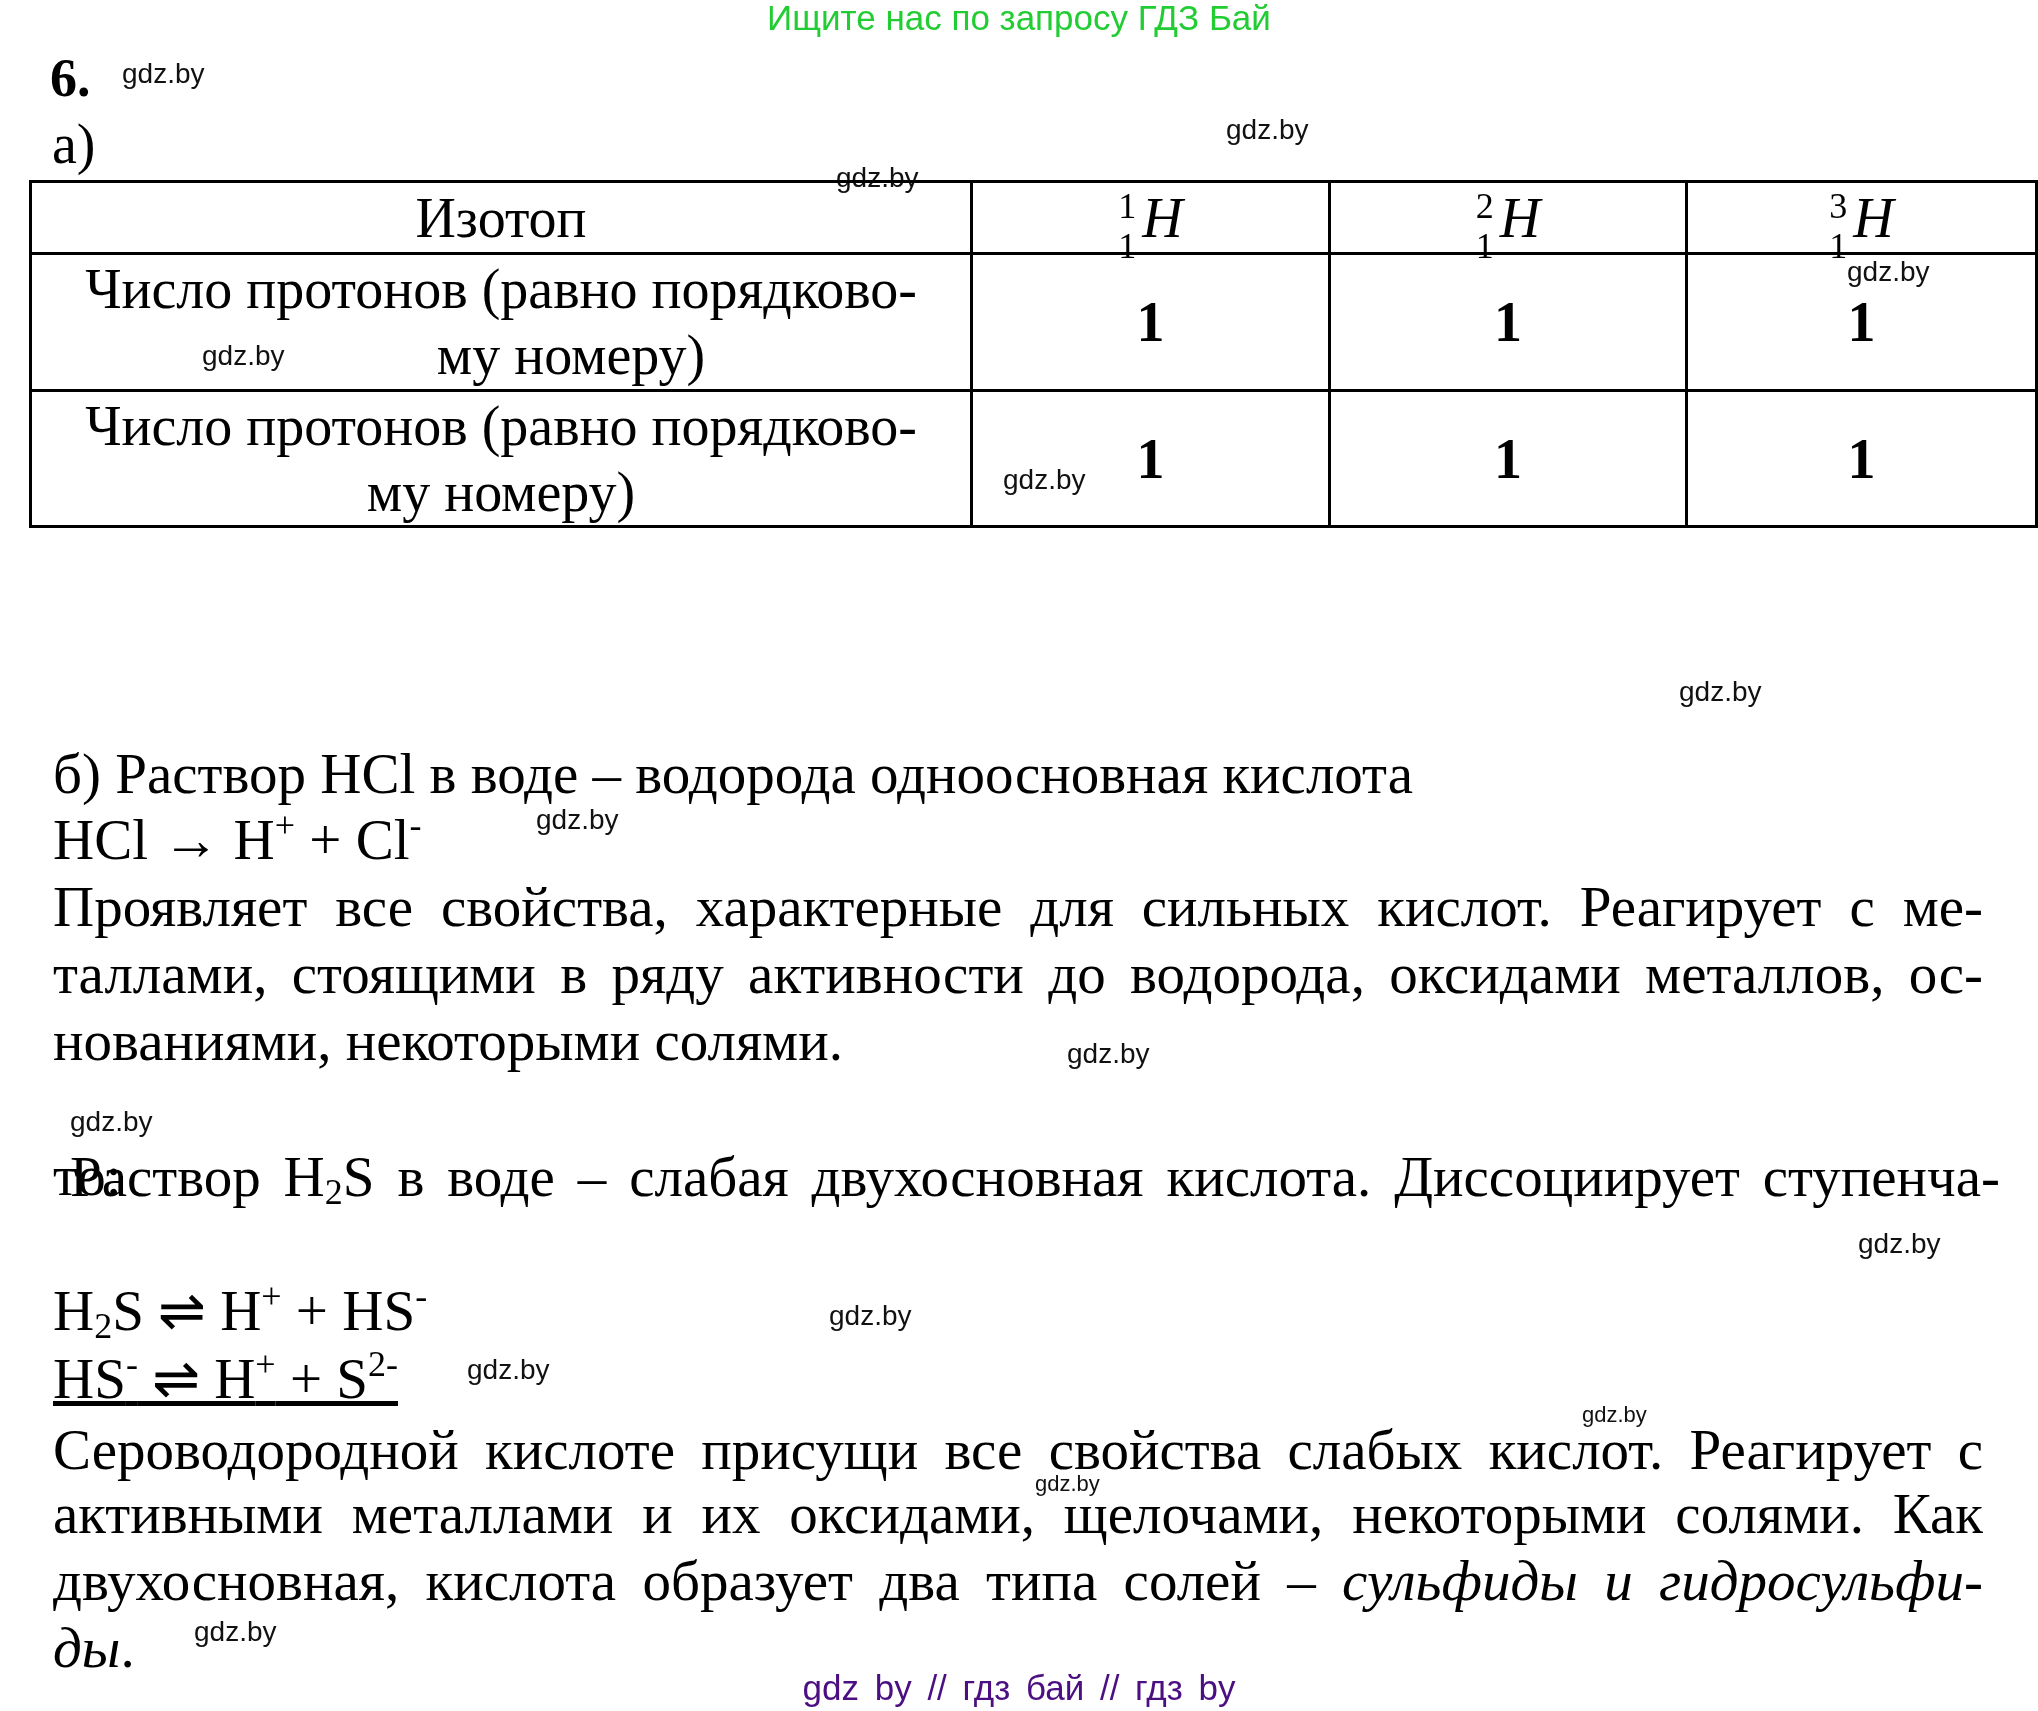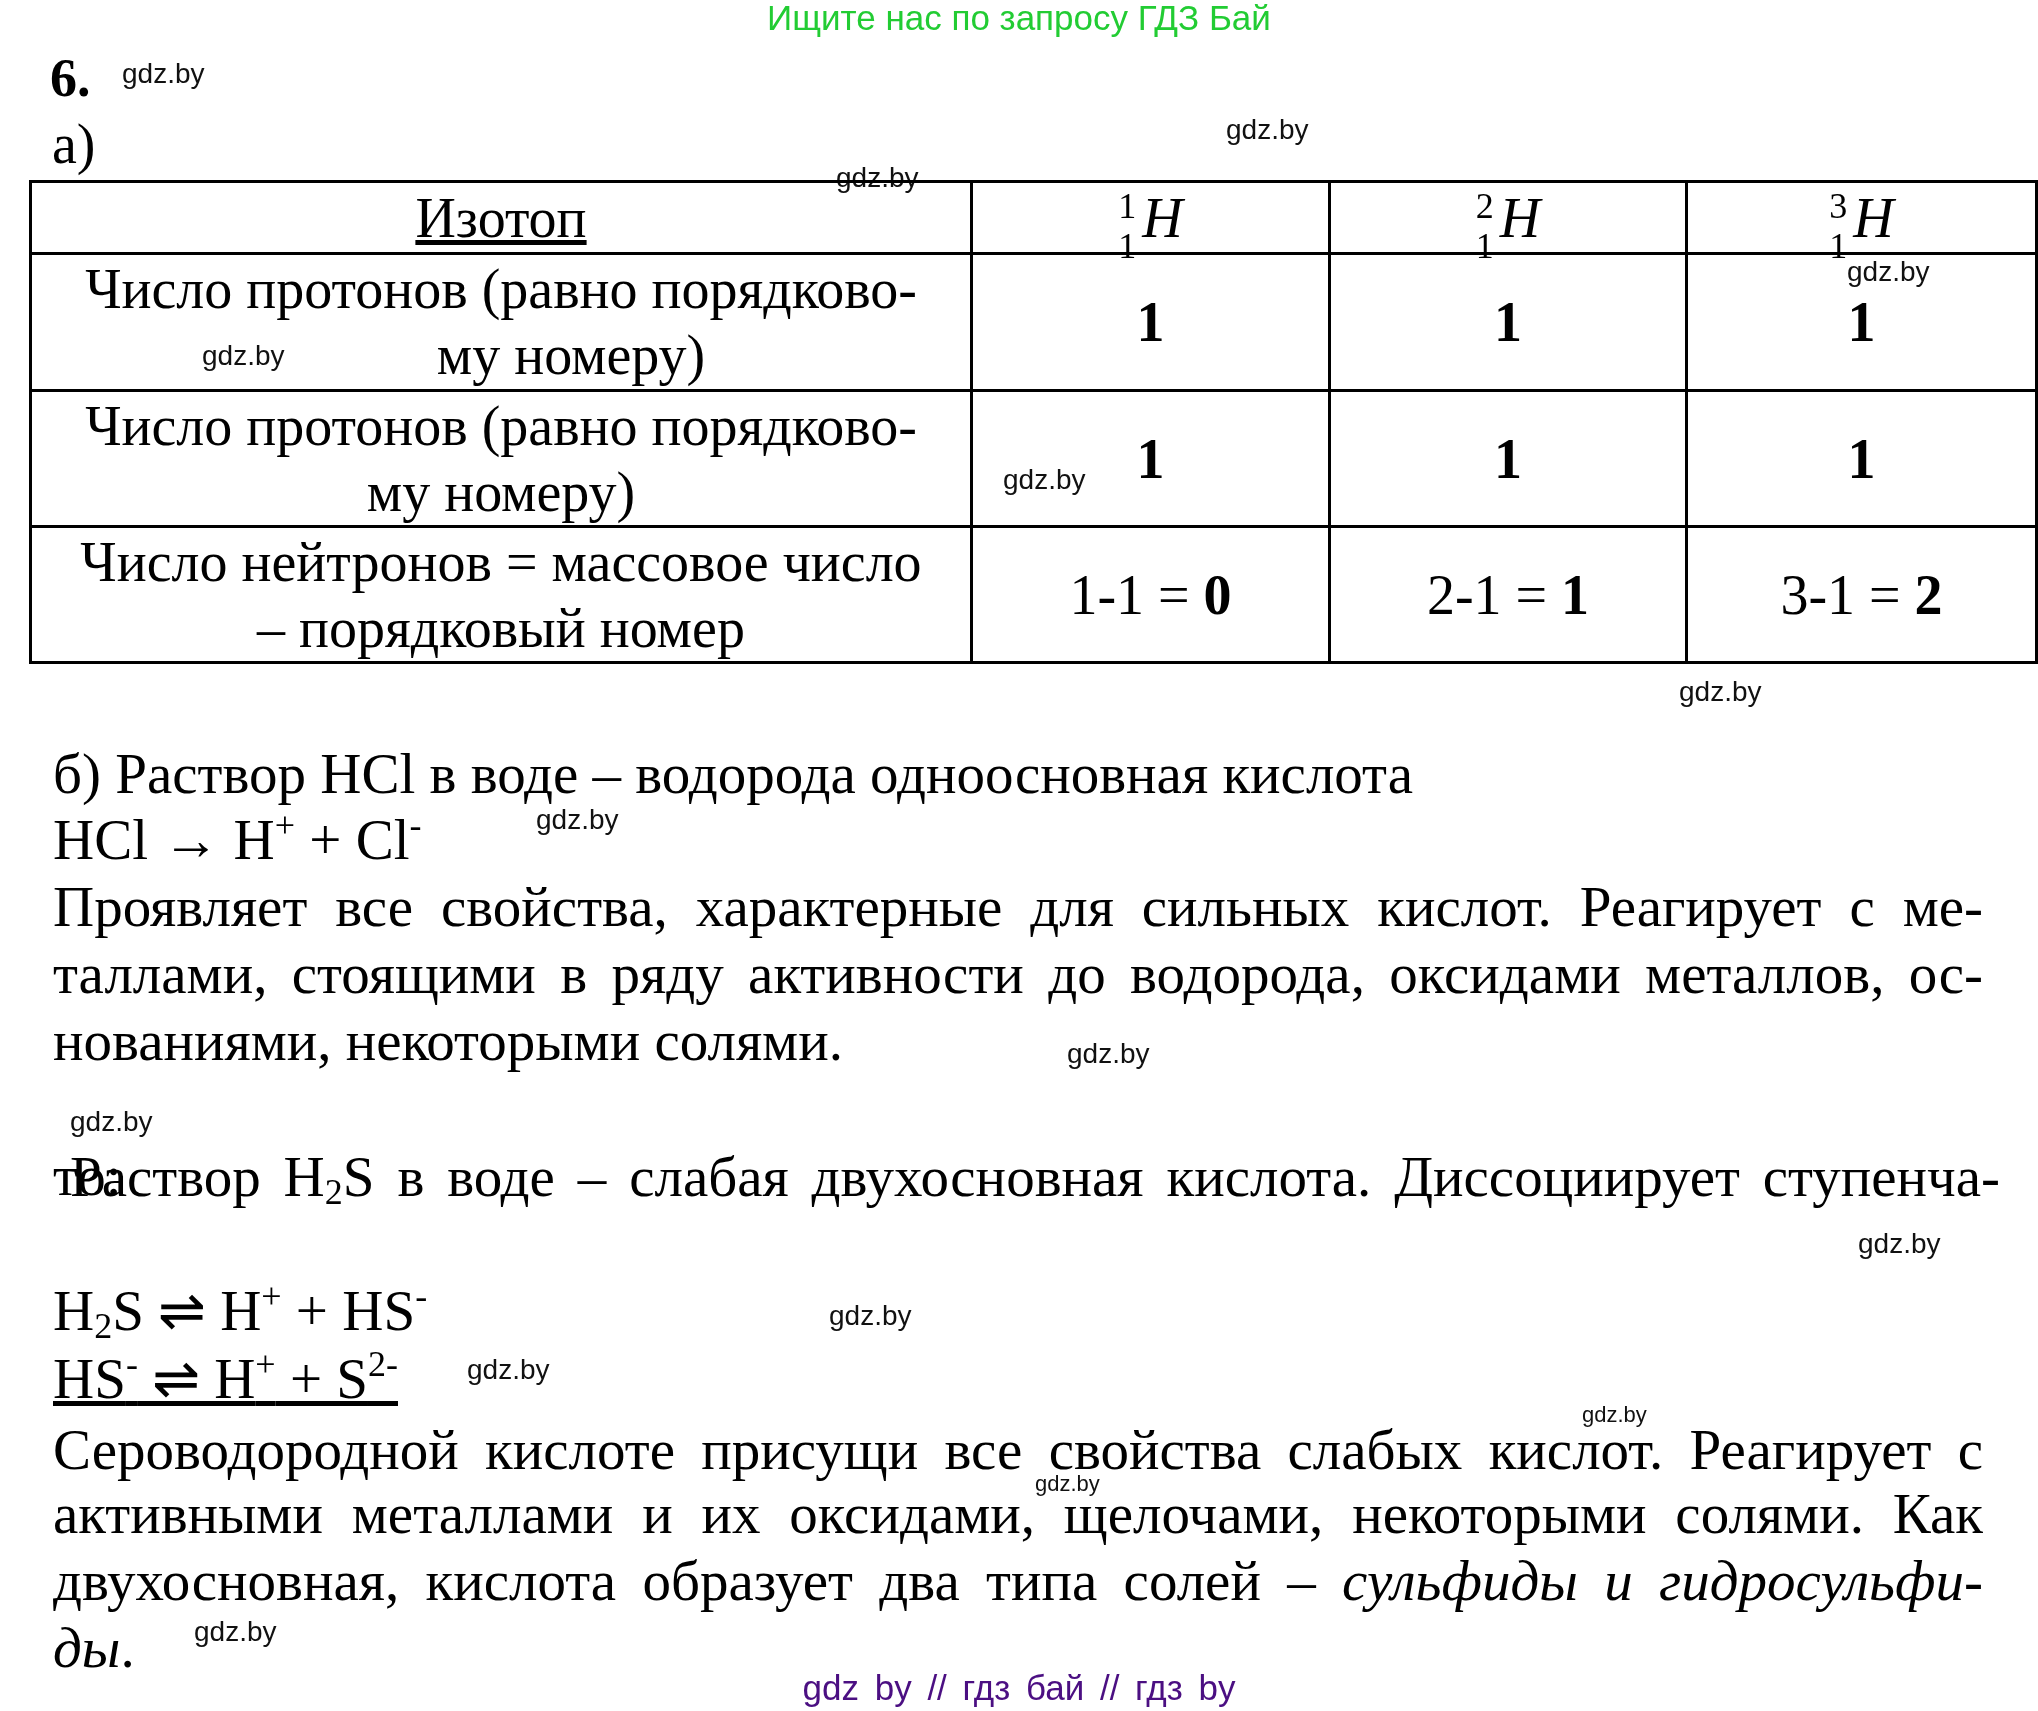--- a/index.html
+++ b/index.html
@@ -12,21 +12,21 @@
             font-family: "Liberation Sans", sans-serif; font-size: 35px; color: #4b0f82; line-height: 44px; word-spacing: 6px; }
   .wm { font-family: "Liberation Sans", sans-serif; font-size: 28px; color: #111; line-height: 32px; }
   .wm.small { font-size: 22px; }
   .task-num { left: 50px; top: 46px; font-size: 54px; font-weight: bold; line-height: 64px; }
   .part-a { left: 52px; top: 112px; font-size: 56px; line-height: 64px; }
 
   table.iso { position: absolute; left: 29px; top: 180px; border-collapse: collapse; table-layout: fixed; }
   table.iso td { border: 3px solid #000; text-align: center; vertical-align: middle; padding: 0;
                  font-size: 56px; line-height: 66px; }
   .c0 { width: 938px; } .c1 { width: 355px; } .c2 { width: 354px; } .c3 { width: 347px; }
-  .r0 { height: 72px; text-decoration: underline; } .r1 { height: 137px; } .r2 { height: 136px; } .r3 { height: 136px; }
+  .r0 { height: 72px; } .r1 { height: 137px; } .r2 { height: 136px; } .r3 { height: 136px; }
   .iso-sym { font-style: italic; font-size: 56px; position: relative; display: inline-block; padding-left: 24px; }
   .iso-sym .mass { position: absolute; left: 0; top: -12px; font-style: normal; font-size: 36px; }
   .iso-sym .z { position: absolute; left: 0; top: 28px; font-style: normal; font-size: 36px; }
   .b { font-weight: bold; }
 
   .para { left: 53px; width: 1930px; font-size: 57px; line-height: 67px; }
   .justify { text-align: justify; text-align-last: justify; }
   sup, sub { font-size: 36px; line-height: 0; }
   sup { vertical-align: 22px; } sub { vertical-align: -8px; }
   .it { font-style: italic; }
@@ -67,29 +67,20 @@
   </tr>
   <tr class="r2">
     <td class="c0">
       <div>Число протонов (равно порядково-</div>
       <div>му номеру)</div>
     </td>
     <td class="c1 b">1</td>
     <td class="c2 b">1</td>
     <td class="c3 b">1</td>
   </tr>
-  <tr class="r3">
-    <td class="c0">
-      <div>Число нейтронов = массовое число</div>
-      <div>– порядковый номер</div>
-    </td>
-    <td class="c1"><span>1-1 = </span><span class="b">0</span></td>
-    <td class="c2"><span>2-1 = </span><span class="b">1</span></td>
-    <td class="c3"><span>3-1 = </span><span class="b">2</span></td>
-  </tr>
 </tbody>
   </table>
 
 <div class="abs wm" style="left:202px;top:340px;">gdz.by</div>
 <div class="abs wm" style="left:1003px;top:464px;">gdz.by</div>
 <div class="abs wm" style="left:1847px;top:256px;">gdz.by</div>
 <div class="abs wm" style="left:1679px;top:676px;">gdz.by</div>
 
 <div class="abs para" style="top:740px;">б) Раствор HCl в воде – водорода одноосновная кислота</div>
 <div class="abs para" style="top:806px;"><span>HCl → H</span><sup>+</sup><span> + Cl</span><sup>-</sup></div>

